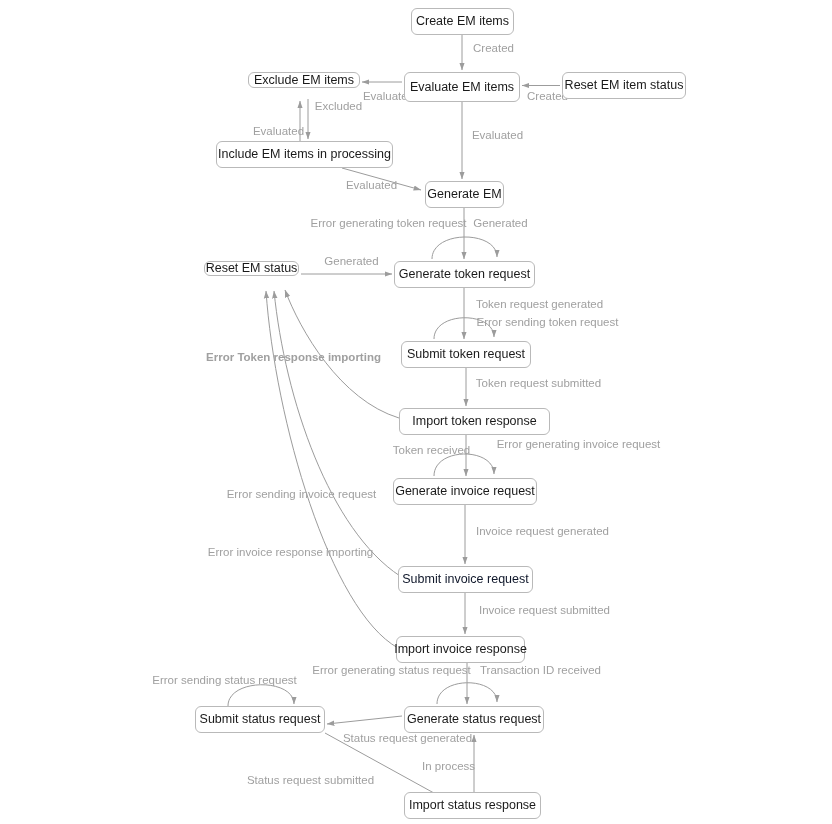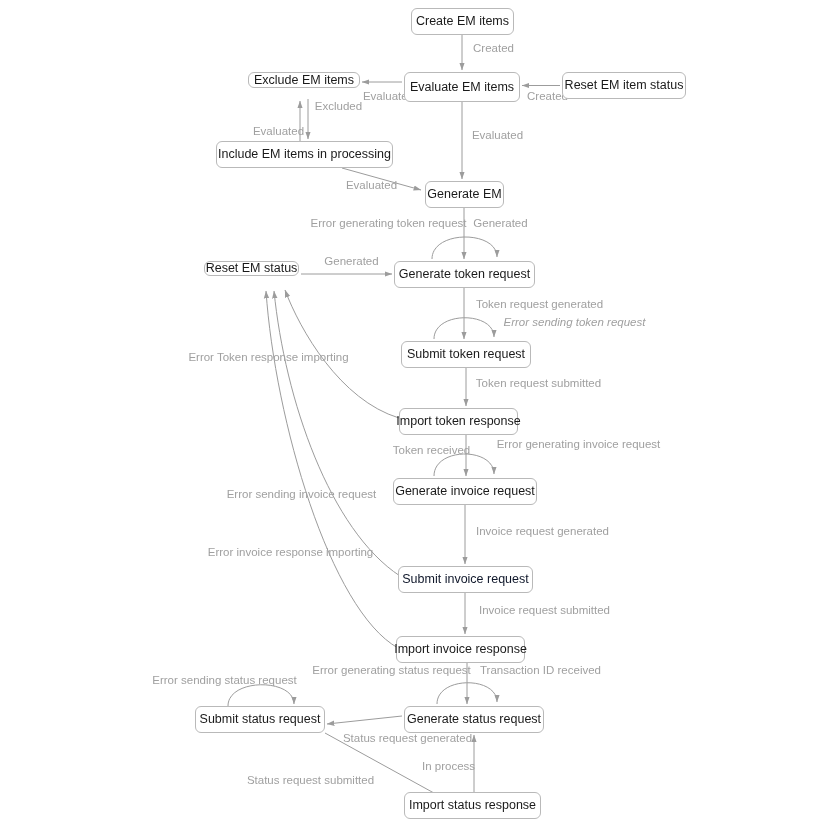--- a/index.html
+++ b/index.html
@@ -102,47 +102,47 @@
       <div class="edge-label" style="left: 540px; top: 97px; color: rgb(160, 160, 160);">Created</div>
       <div class="edge-label" style="left: 381px; top: 97px; color: rgb(160, 160, 160);">Evaluated</div>
       <div class="edge-label" style="left: 490px; top: 136px; color: rgb(160, 160, 160);">Evaluated</div>
       <div class="edge-label" style="left: 331px; top: 107px; color: rgb(160, 160, 160);">Excluded</div>
       <div class="edge-label" style="left: 271px; top: 132px; color: rgb(160, 160, 160);">Evaluated</div>
       <div class="edge-label" style="left: 364px; top: 186px; color: rgb(160, 160, 160);">Evaluated</div>
       <div class="edge-label" style="left: 493px; top: 224px; color: rgb(160, 160, 160);">Generated</div>
       <div class="edge-label" style="left: 381px; top: 224px; color: rgb(160, 160, 160);">Error generating token request</div>
       <div class="edge-label" style="left: 344px; top: 262px; color: rgb(160, 160, 160);">Generated</div>
       <div class="edge-label" style="left: 532px; top: 305px; color: rgb(160, 160, 160);">Token request generated</div>
-      <div class="edge-label" style="left: 567px; top: 323px; color: rgb(160, 160, 160); font-style: italic;">Error sending token request</div>
+      <div class="edge-label" style="left: 540px; top: 323px; color: rgb(160, 160, 160);">Error sending token request</div>
       <div class="edge-label" style="left: 531px; top: 384px; color: rgb(160, 160, 160);">Token request submitted</div>
       <div class="edge-label" style="left: 424px; top: 451px; color: rgb(160, 160, 160);">Token received</div>
       <div class="edge-label" style="left: 571px; top: 445px; color: rgb(160, 160, 160);">Error generating invoice request</div>
       <div class="edge-label" style="left: 535px; top: 532px; color: rgb(160, 160, 160);">Invoice request generated</div>
       <div class="edge-label" style="left: 537px; top: 611px; color: rgb(160, 160, 160);">Invoice request submitted</div>
       <div class="edge-label" style="left: 533px; top: 671px; color: rgb(160, 160, 160);">Transaction ID received</div>
       <div class="edge-label" style="left: 384px; top: 671px; color: rgb(160, 160, 160);">Error generating status request</div>
       <div class="edge-label" style="left: 400px; top: 739px; color: rgb(160, 160, 160);">Status request generated</div>
       <div class="edge-label" style="left: 217px; top: 681px; color: rgb(160, 160, 160);">Error sending status request</div>
       <div class="edge-label" style="left: 303px; top: 781px; color: rgb(160, 160, 160);">Status request submitted</div>
       <div class="edge-label" style="left: 441px; top: 767px; color: rgb(160, 160, 160);">In process</div>
-      <div class="edge-label" style="left: 261px; top: 358px; color: rgb(160, 160, 160);">Error Token response importing</div>
+      <div class="edge-label" style="left: 286px; top: 358px; color: rgb(160, 160, 160); font-weight: bold;">Error Token response importing</div>
       <div class="edge-label" style="left: 294px; top: 495px; color: rgb(160, 160, 160);">Error sending invoice request</div>
       <div class="edge-label" style="left: 283px; top: 553px; color: rgb(160, 160, 160);">Error invoice response importing</div>
     </div>
   <div id="nodes-layer">
       <div class="node" style="left: 411px; top: 8px; width: 103px; height: 27px; border-color: rgb(185, 185, 185); color: rgb(26, 26, 26);">Create EM items</div>
       <div class="node" style="left: 404px; top: 72px; width: 116px; height: 30px; border-color: rgb(185, 185, 185); color: rgb(26, 26, 26);">Evaluate EM items</div>
       <div class="node" style="left: 248px; top: 72px; width: 112px; height: 16px; border-color: rgb(185, 185, 185); color: rgb(26, 26, 26);">Exclude EM items</div>
       <div class="node" style="left: 562px; top: 72px; width: 124px; height: 27px; border-color: rgb(185, 185, 185); color: rgb(26, 26, 26);">Reset EM item status</div>
       <div class="node" style="left: 216px; top: 141px; width: 177px; height: 27px; border-color: rgb(185, 185, 185); color: rgb(26, 26, 26);">Include EM items in processing</div>
       <div class="node" style="left: 425px; top: 181px; width: 79px; height: 27px; border-color: rgb(185, 185, 185); color: rgb(26, 26, 26);">Generate EM</div>
       <div class="node" style="left: 204px; top: 261px; width: 95px; height: 15px; border-color: rgb(185, 185, 185); color: rgb(26, 26, 26);">Reset EM status</div>
       <div class="node" style="left: 394px; top: 261px; width: 141px; height: 27px; border-color: rgb(185, 185, 185); color: rgb(26, 26, 26);">Generate token request</div>
       <div class="node" style="left: 401px; top: 341px; width: 130px; height: 27px; border-color: rgb(185, 185, 185); color: rgb(26, 26, 26);">Submit token request</div>
-      <div class="node" style="left: 399px; top: 408px; width: 119px; height: 27px; border-color: rgb(185, 185, 185); color: rgb(26, 26, 26); border-radius: 6px;">Import token response</div>
+      <div class="node" style="left: 399px; top: 408px; width: 151px; height: 27px; border-color: rgb(185, 185, 185); color: rgb(26, 26, 26); border-radius: 6px;">Import token response</div>
       <div class="node" style="left: 393px; top: 478px; width: 144px; height: 27px; border-color: rgb(185, 185, 185); color: rgb(26, 26, 26);">Generate invoice request</div>
       <div class="node" style="left: 398px; top: 566px; width: 135px; height: 27px; border-color: rgb(185, 185, 185); color: #0f172a;">Submit invoice request</div>
       <div class="node" style="left: 396px; top: 636px; width: 129px; height: 27px; border-color: rgb(185, 185, 185); color: rgb(26, 26, 26);">Import invoice response</div>
       <div class="node" style="left: 404px; top: 706px; width: 140px; height: 27px; border-color: rgb(185, 185, 185); color: rgb(26, 26, 26);">Generate status request</div>
       <div class="node" style="left: 195px; top: 706px; width: 130px; height: 27px; border-color: rgb(185, 185, 185); color: rgb(26, 26, 26);">Submit status request</div>
       <div class="node" style="left: 404px; top: 792px; width: 137px; height: 27px; border-color: rgb(185, 185, 185); color: rgb(26, 26, 26);">Import status response</div>
     </div>
 
 </div>
 

